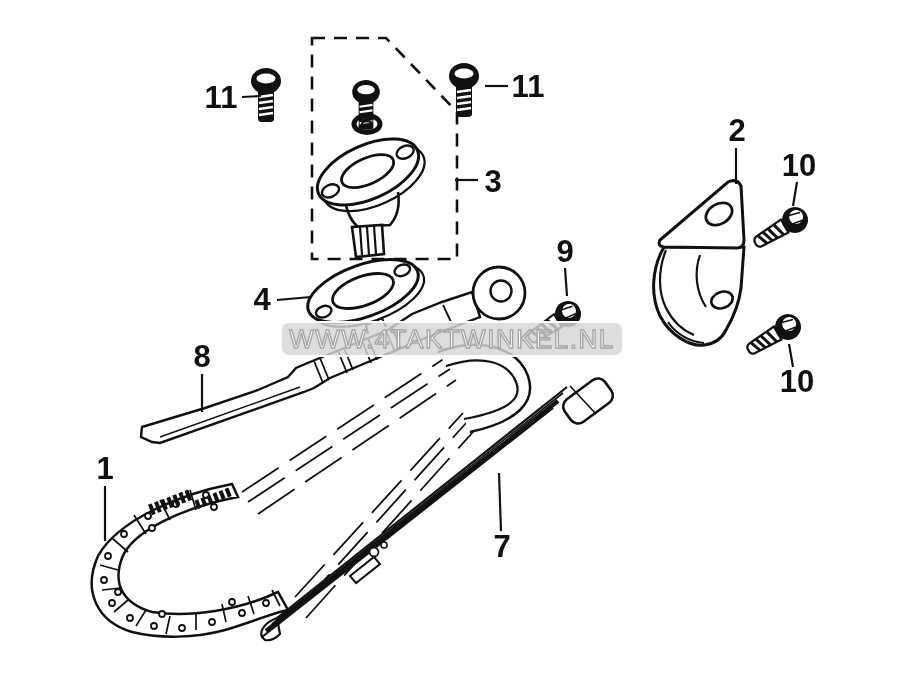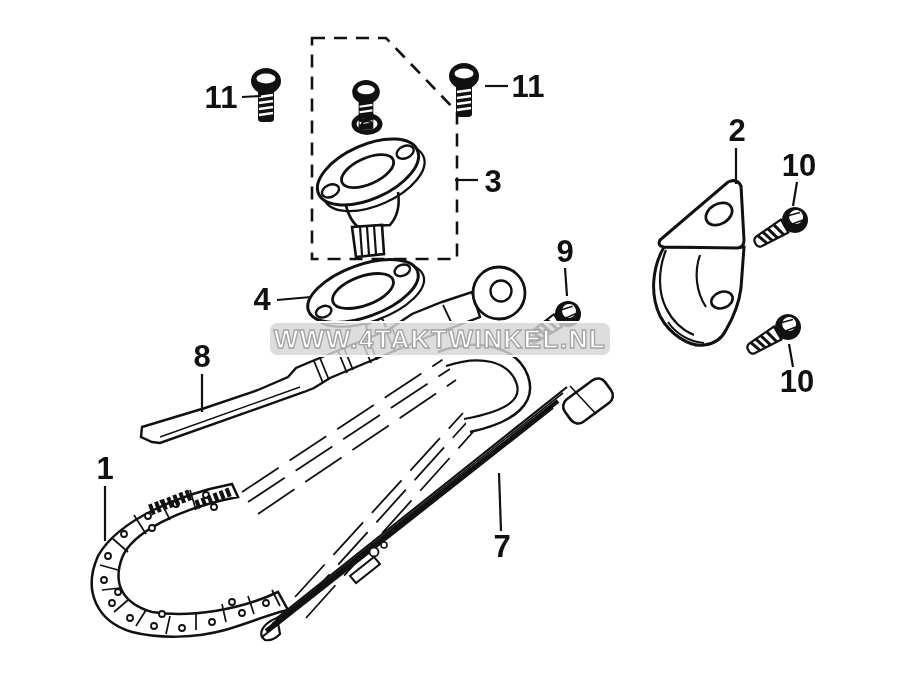--- a/index.html
+++ b/index.html
@@ -6,26 +6,26 @@
   .stage{
     position:relative;width:900px;height:675px;background:#ffffff;
     font-family:"Liberation Sans",sans-serif;overflow:hidden;
   }
   svg{position:absolute;left:0;top:0;}
   .callout{
     font-family:"Liberation Sans",sans-serif;
     font-weight:700;font-size:31px;fill:#111;
   }
   .watermark{
-    position:absolute;left:268px;top:321px;width:340px;height:32px;
+    position:absolute;left:280px;top:321px;width:340px;height:32px;
     background:rgba(214,214,214,0.82);
     border:2px solid rgba(255,255,255,0.95);
     border-radius:9px;
     display:flex;align-items:center;justify-content:center;
-    font-weight:700;font-size:26px;letter-spacing:1.5px;
+    font-weight:400;font-size:26px;letter-spacing:1.5px;
     color:#ffffff;
     -webkit-text-stroke:1.3px #a3a3a3;
     text-shadow:0 0 1px #b5b5b5;
     pointer-events:none;white-space:nowrap;
   }
 </style>
 </head>
 <body>
 
 <div class="stage">

